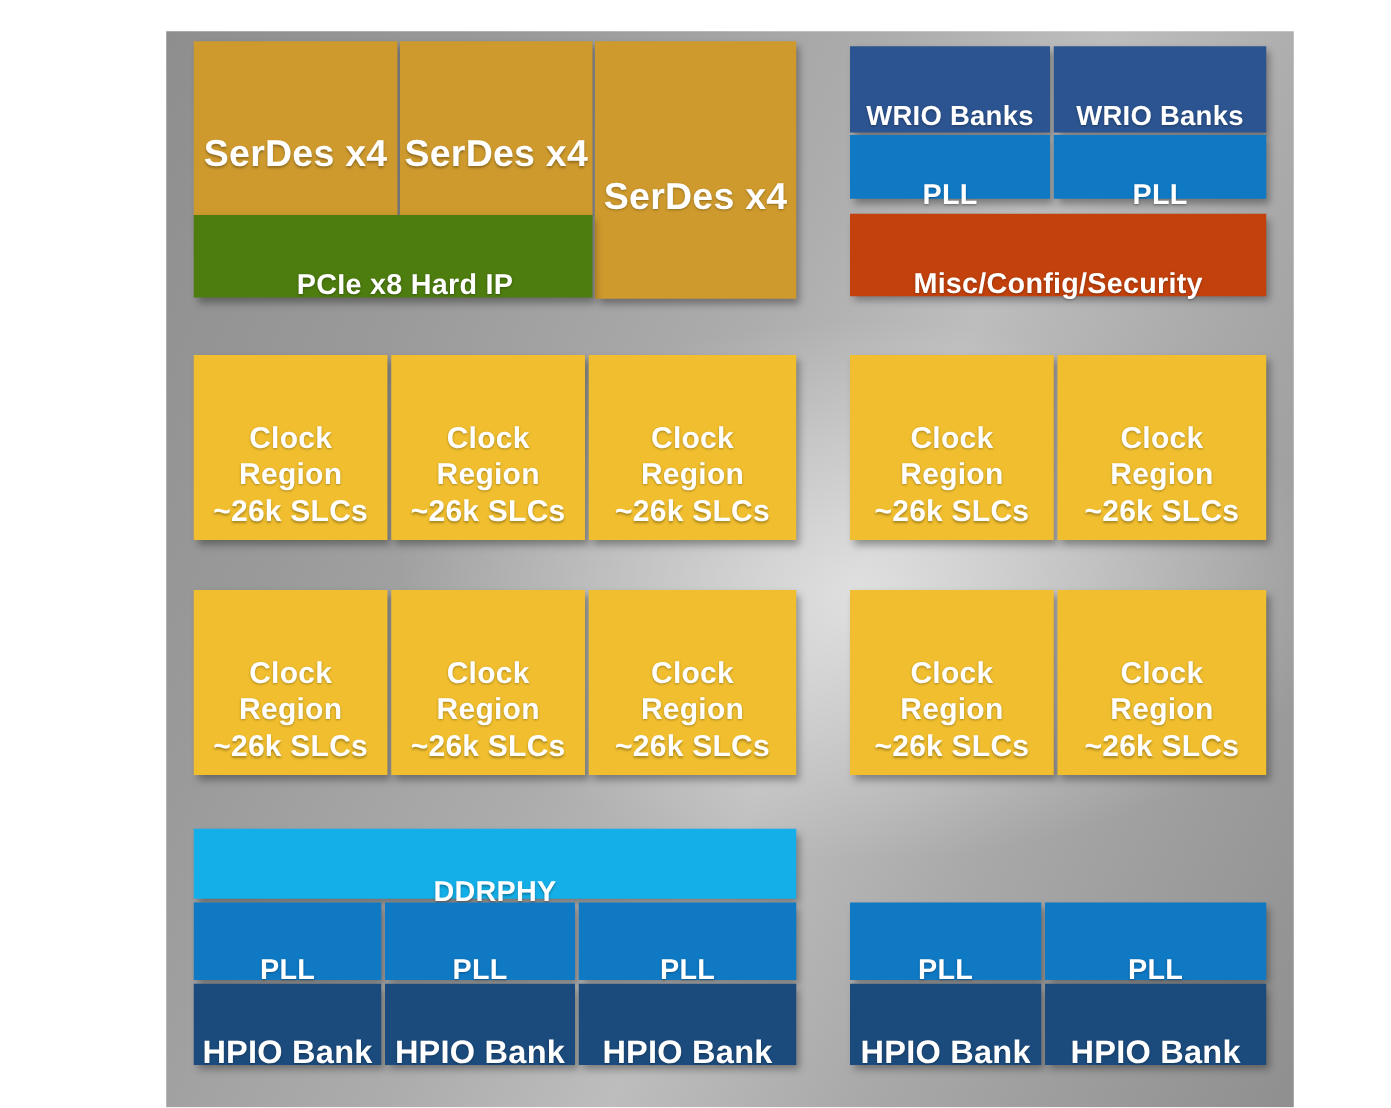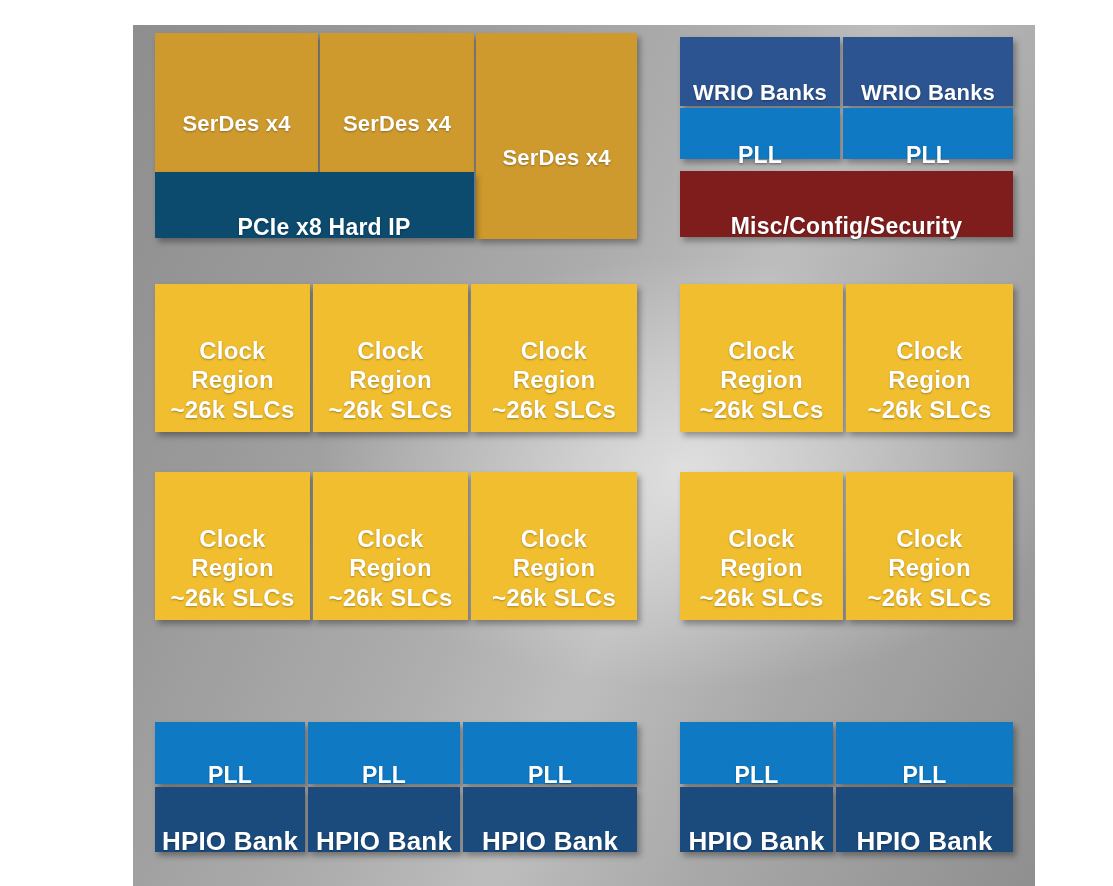--- a/index.html
+++ b/index.html
@@ -45,21 +45,21 @@
     text-align: center;
     color: #ffffff;
     font-weight: bold;
     letter-spacing: 0.2px;
     line-height: 1.22;
     box-shadow: 3px 4px 6px rgba(0,0,0,0.34);
     text-shadow: 0 1px 2px rgba(0,0,0,0.30);
     -webkit-font-smoothing: antialiased;
   }
   .lbl { display: block; white-space: pre-line; margin-top: 44px; }
-  .f-serdes   { font-size: 22px; }
+  .f-serdes   { font-size: 30px; }
   .f-pcie     { font-size: 23px; }
   .f-wrio     { font-size: 22px; }
   .f-pll-top  { font-size: 23px; }
   .f-misc     { font-size: 23px; }
   .f-clock    { font-size: 24px; }
   .f-ddr      { font-size: 23px; }
   .f-pll      { font-size: 23px; }
   .f-hpio     { font-size: 26px; }
 </style>
 </head>
@@ -69,36 +69,36 @@
   <div id="die"></div>
 <div class="block f-serdes" style="left: 155px; top: 33px; width: 163px; height: 139px; background: rgb(206, 154, 46);">
       <span class="lbl">SerDes x4</span>
     </div>
     <div class="block f-serdes" style="left: 320px; top: 33px; width: 154px; height: 139px; background: rgb(206, 154, 46);">
       <span class="lbl">SerDes x4</span>
     </div>
     <div class="block f-serdes" style="left: 476px; top: 33px; width: 161px; height: 206px; background: rgb(206, 154, 46);">
       <span class="lbl">SerDes x4</span>
     </div>
-    <div class="block f-pcie" style="left: 155px; top: 172px; width: 319px; height: 66px; background: #0c4a6e; padding-left: 19px;">
+    <div class="block f-pcie" style="left: 155px; top: 172px; width: 319px; height: 66px; background: #4d7c0f; padding-left: 19px;">
       <span class="lbl">PCIe x8 Hard IP</span>
     </div>
     <div class="block f-wrio" style="left: 680px; top: 37px; width: 160px; height: 69px; background: rgb(44, 84, 144);">
       <span class="lbl">WRIO Banks</span>
     </div>
     <div class="block f-wrio" style="left: 843px; top: 37px; width: 170px; height: 69px; background: rgb(44, 84, 144);">
       <span class="lbl">WRIO Banks</span>
     </div>
     <div class="block f-pll-top" style="left: 680px; top: 108px; width: 160px; height: 51px; background: rgb(15, 121, 196);">
       <span class="lbl">PLL</span>
     </div>
     <div class="block f-pll-top" style="left: 843px; top: 108px; width: 170px; height: 51px; background: rgb(15, 121, 196);">
       <span class="lbl">PLL</span>
     </div>
-    <div class="block f-misc" style="left: 680px; top: 171px; width: 333px; height: 66px; background: #7f1d1d;">
+    <div class="block f-misc" style="left: 680px; top: 171px; width: 333px; height: 66px; background: #c2410c;">
       <span class="lbl">Misc/Config/Security</span>
     </div>
     <div class="block f-clock" style="left: 155px; top: 284px; width: 155px; height: 148px; background: rgb(240, 190, 46);">
       <span class="lbl">Clock
 Region
 ~26k SLCs</span>
     </div>
     <div class="block f-clock" style="left: 313px; top: 284px; width: 155px; height: 148px; background: rgb(240, 190, 46);">
       <span class="lbl">Clock
 Region
@@ -137,20 +137,23 @@
     <div class="block f-clock" style="left: 680px; top: 472px; width: 163px; height: 148px; background: rgb(240, 190, 46);">
       <span class="lbl">Clock
 Region
 ~26k SLCs</span>
     </div>
     <div class="block f-clock" style="left: 846px; top: 472px; width: 167px; height: 148px; background: rgb(240, 190, 46);">
       <span class="lbl">Clock
 Region
 ~26k SLCs</span>
     </div>
+    <div class="block f-ddr" style="left: 155px; top: 663px; width: 482px; height: 56px; background: rgb(20, 175, 232);">
+      <span class="lbl">DDRPHY</span>
+    </div>
     <div class="block f-pll" style="left: 155px; top: 722px; width: 150px; height: 62px; background: rgb(15, 121, 196);">
       <span class="lbl">PLL</span>
     </div>
     <div class="block f-pll" style="left: 308px; top: 722px; width: 152px; height: 62px; background: rgb(15, 121, 196);">
       <span class="lbl">PLL</span>
     </div>
     <div class="block f-pll" style="left: 463px; top: 722px; width: 174px; height: 62px; background: rgb(15, 121, 196);">
       <span class="lbl">PLL</span>
     </div>
     <div class="block f-pll" style="left: 680px; top: 722px; width: 153px; height: 62px; background: rgb(15, 121, 196);">

